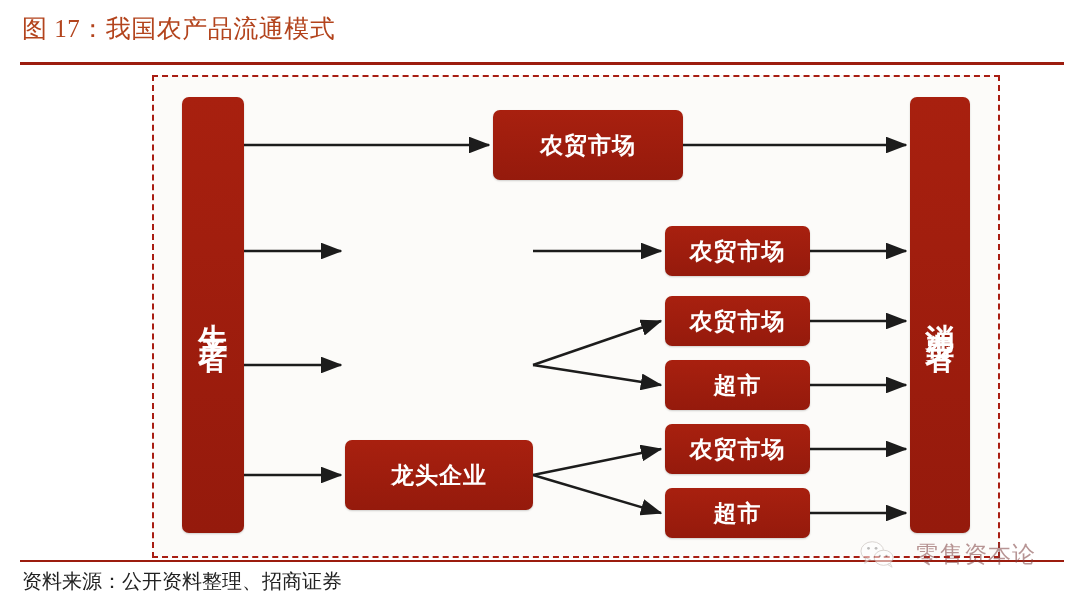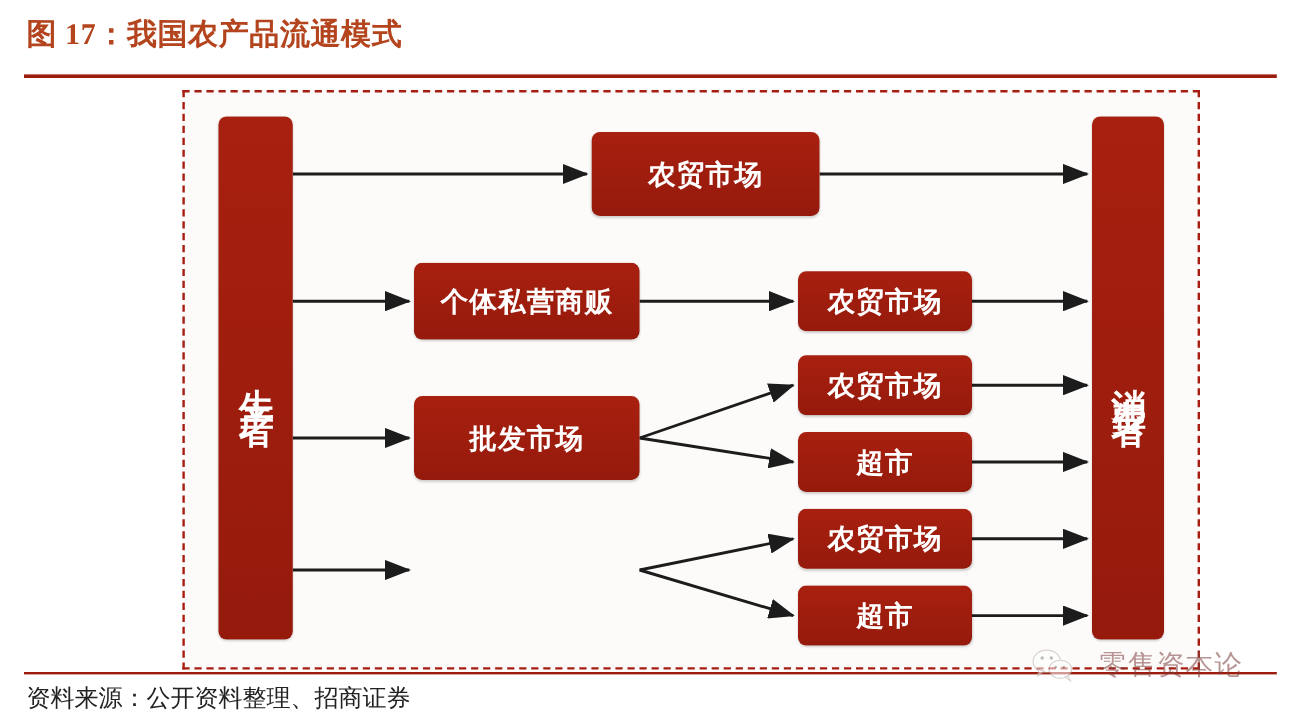--- a/index.html
+++ b/index.html
@@ -21,21 +21,21 @@
     position: absolute;
     left: 0; top: 0;
     width: 1080px;
     height: 66px;
   }
   #figure-title {
     position: absolute;
     left: 22px;
     top: 12px;
     font-size: 25px;
-    font-weight: bold;
+    font-weight: normal;
     color: #b3441d;
     letter-spacing: 0.5px;
     white-space: nowrap;
   }
   #header-rule {
     position: absolute;
     left: 20px;
     top: 62px;
     width: 1044px;
     height: 3px;
@@ -205,28 +205,25 @@
   </svg>
 
   <div class="node vertical" style="left:182px; top:31px; width:62px; height:436px;">
     <span>生产者</span>
   </div>
 
   <div class="node horizontal" style="left:493px; top:44px; width:190px; height:70px;">
     <span>农贸市场</span>
   </div>
 
-  <div class="node horizontal" style="left:345px; top:153px; width:188px; height:64px;">
-    <span>个体私营商贩</span>
-  </div>
-
-  <div class="node horizontal" style="left:345px; top:264px; width:188px; height:70px;">
-    <span>批发市场</span>
-  </div>
-
+
+
+  <div class="node horizontal" style="left:345px; top:374px; width:188px; height:70px;">
+    <span>龙头企业</span>
+  </div>
 
   <div class="node horizontal" style="left:665px; top:160px; width:145px; height:50px;">
     <span>农贸市场</span>
   </div>
 
   <div class="node horizontal" style="left:665px; top:230px; width:145px; height:50px;">
     <span>农贸市场</span>
   </div>
 
   <div class="node horizontal" style="left:665px; top:294px; width:145px; height:50px;">

